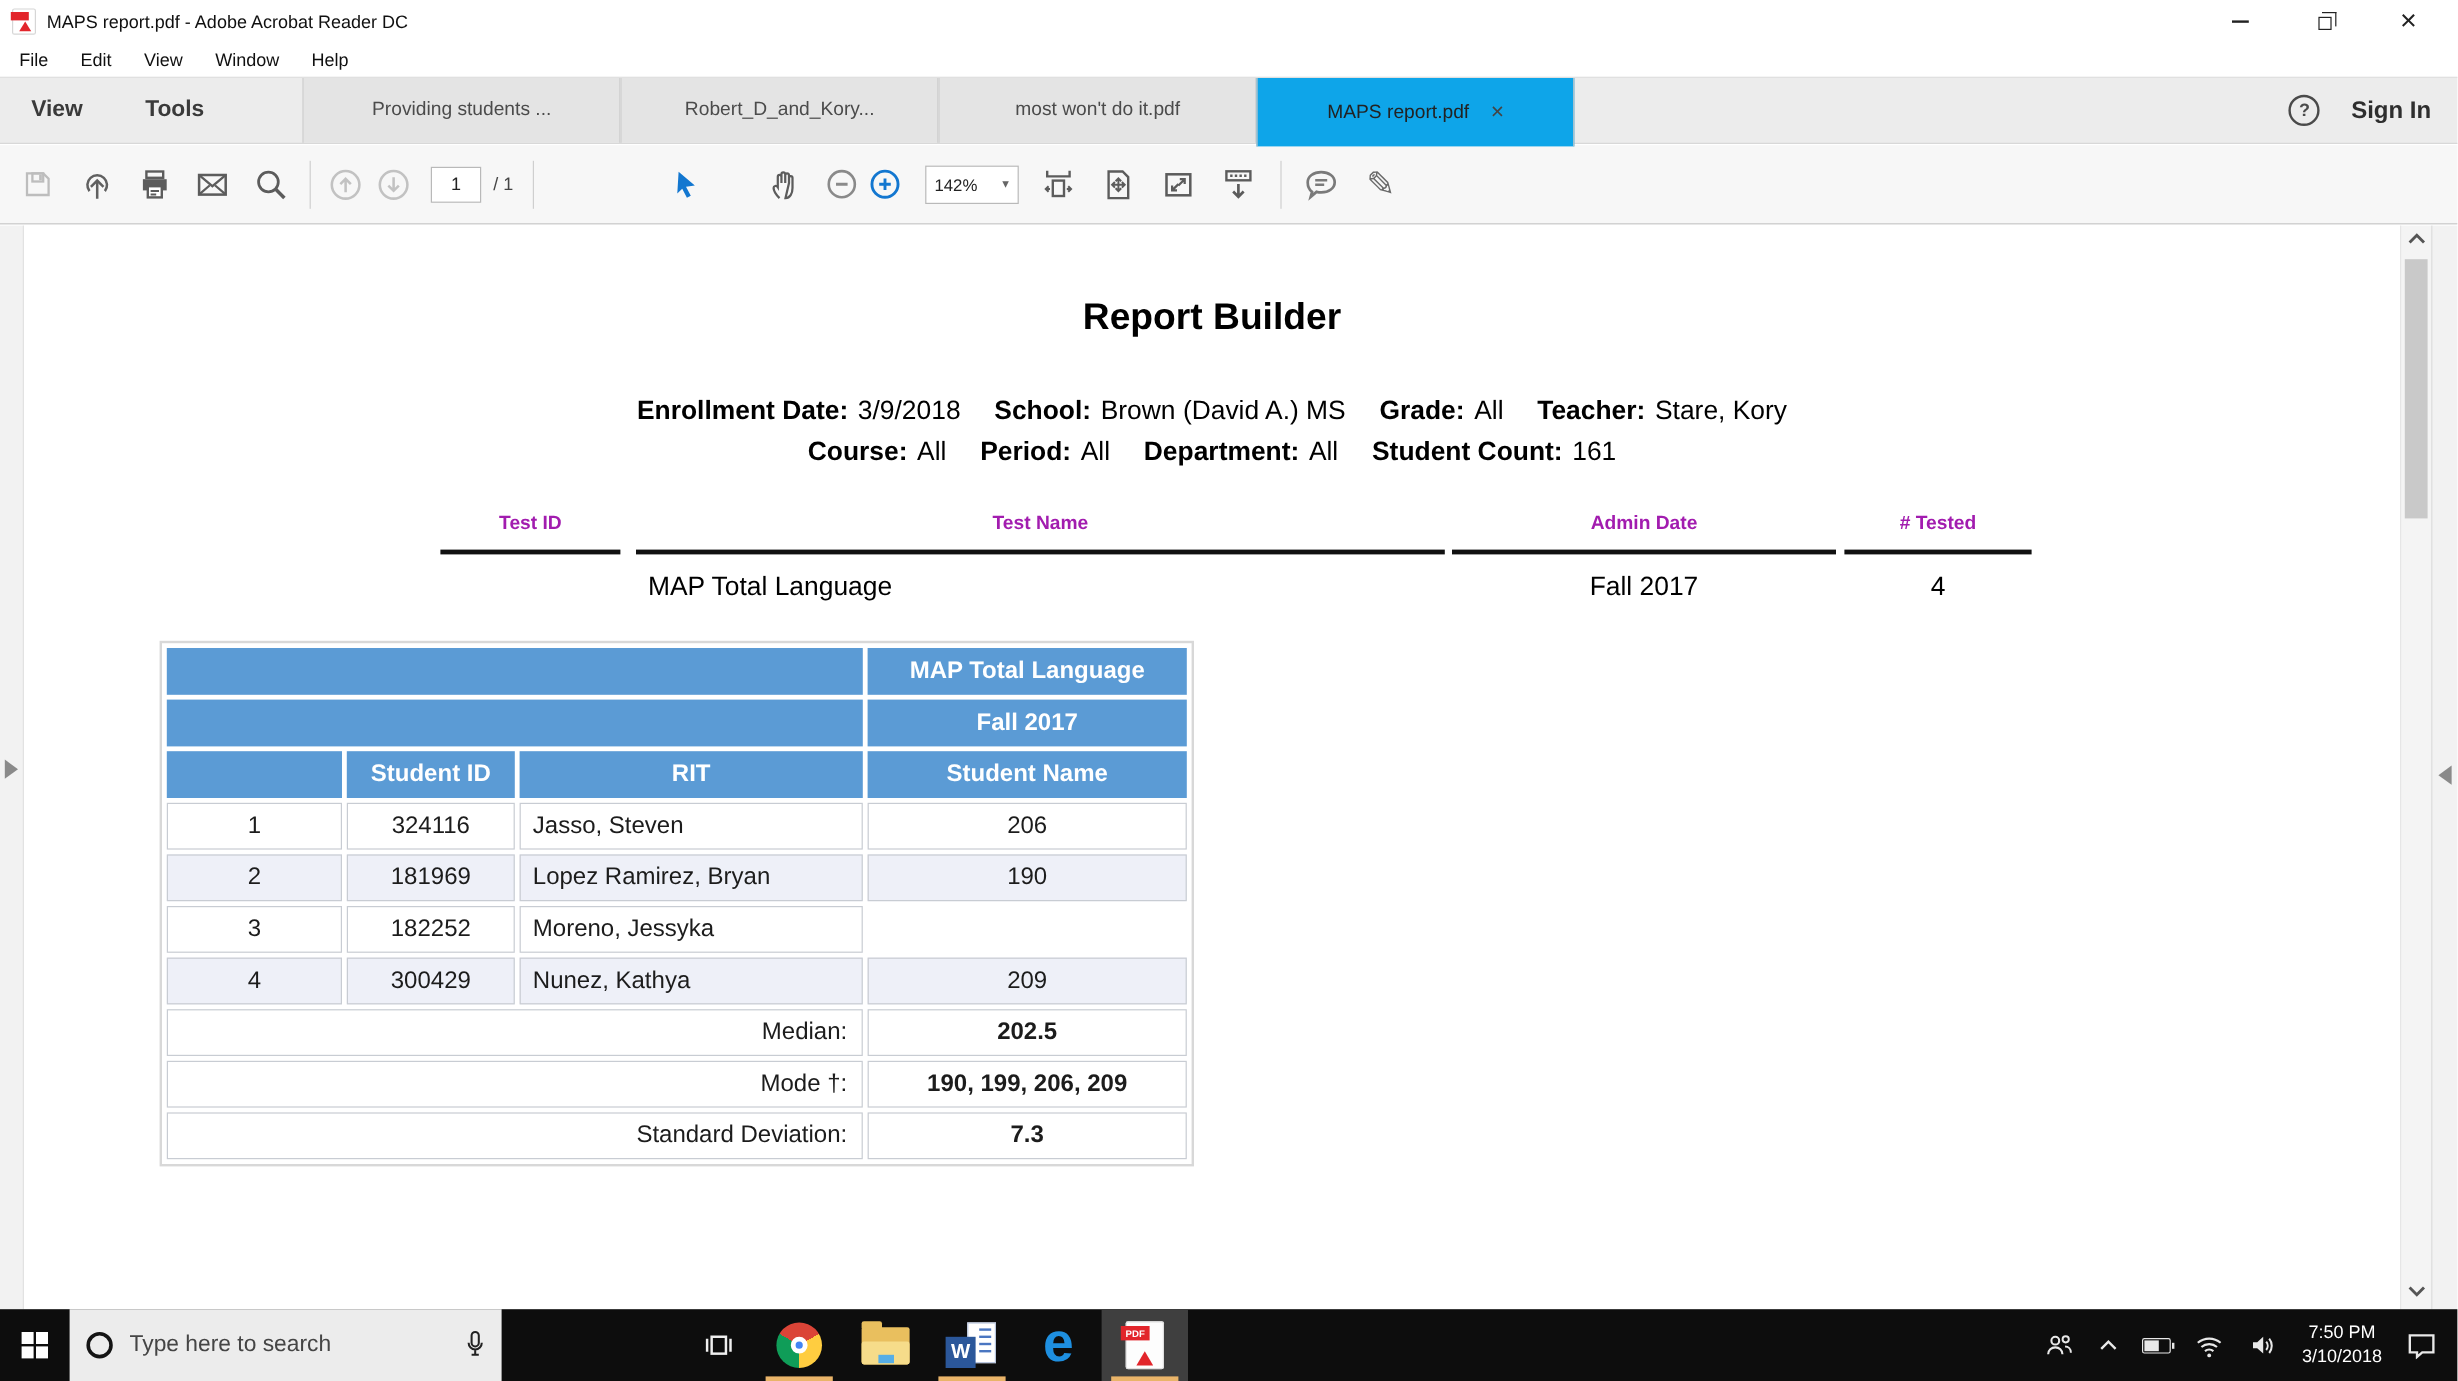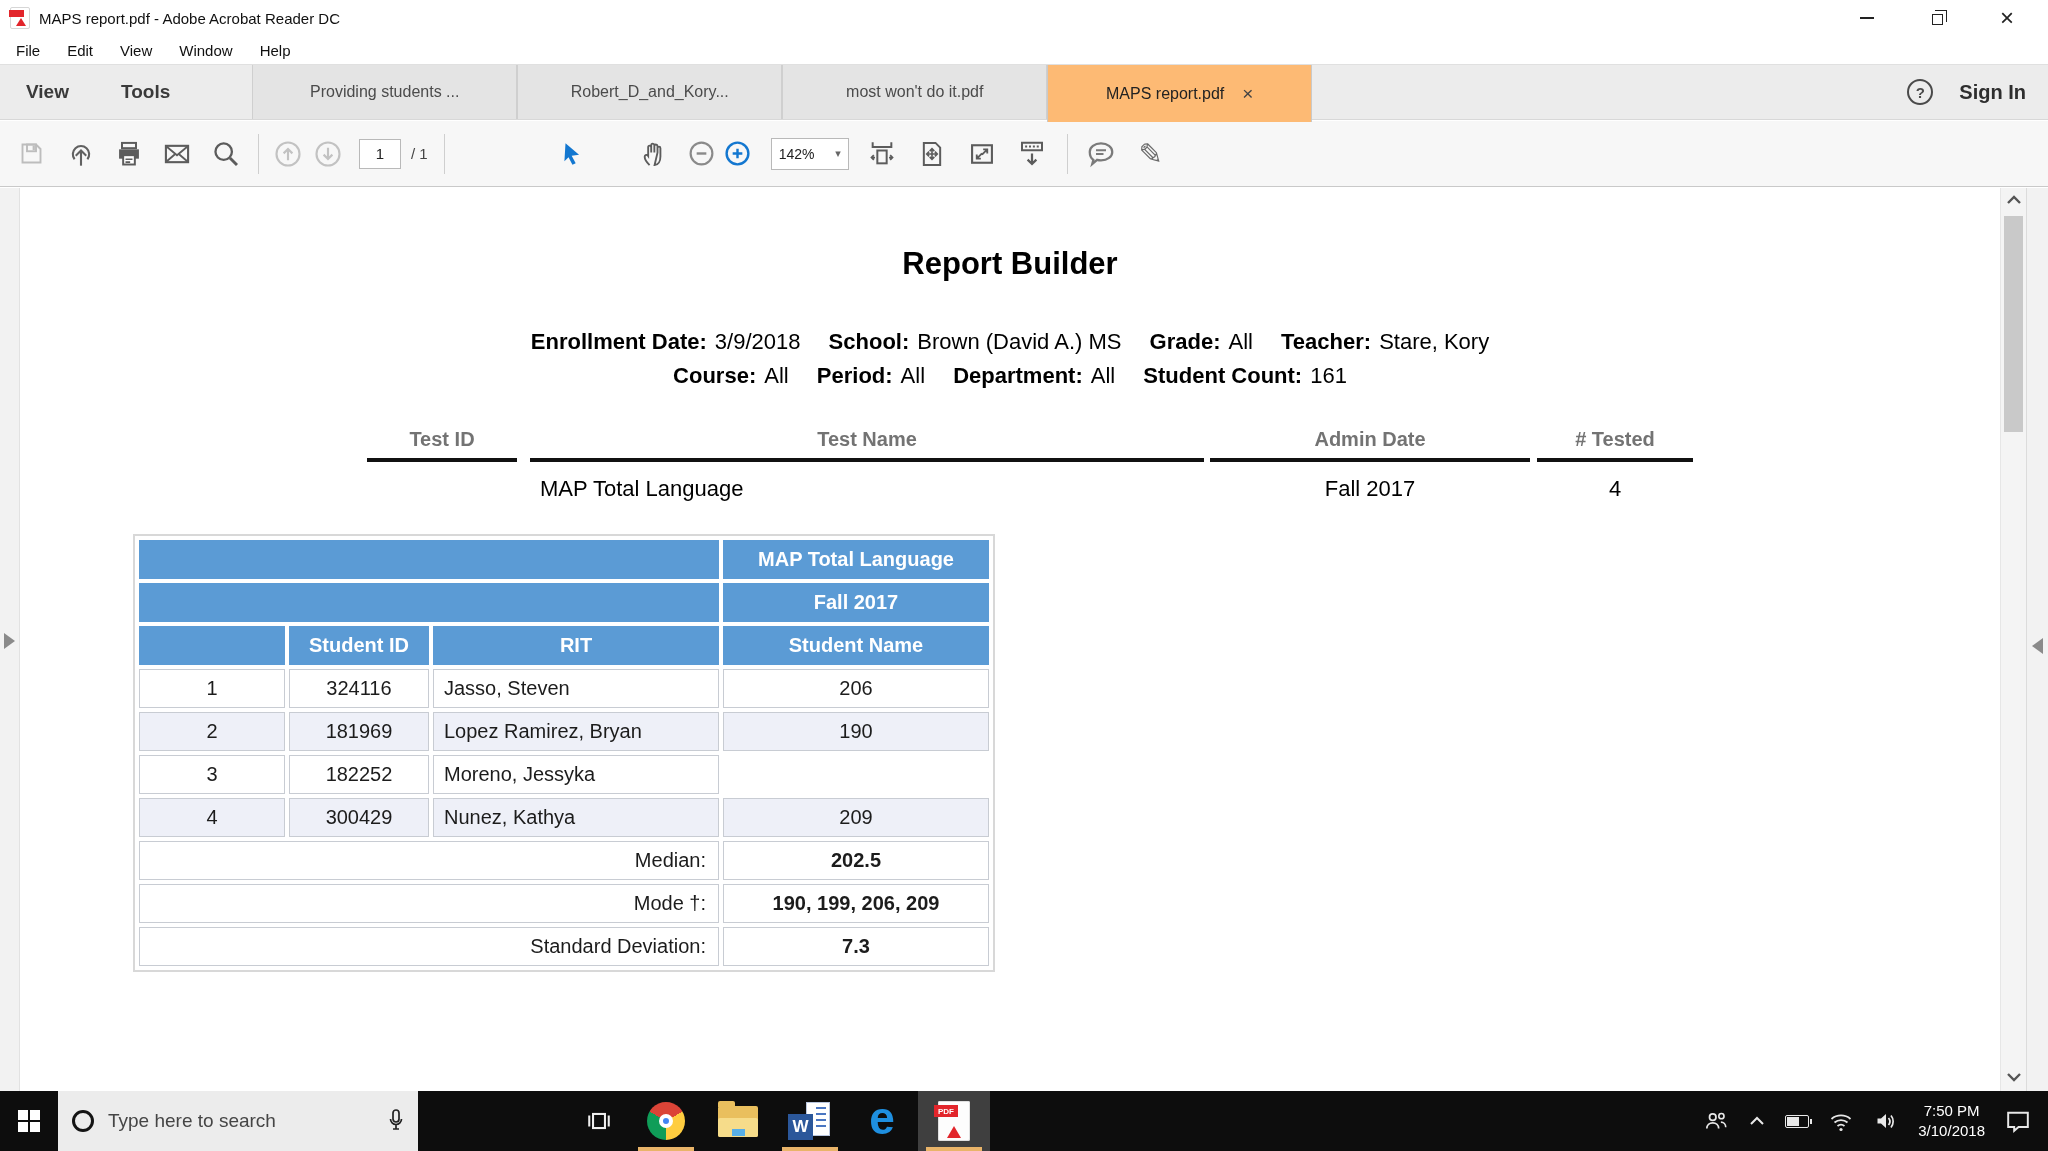--- a/index.html
+++ b/index.html
@@ -21,21 +21,21 @@
 
   
   .menubar { position:absolute; top:36px; left:0; right:0; height:28px; background:#fff; display:flex; align-items:center; padding-left:16px; gap:27px; font-size:15px; color:#101010; }
   .menubar span { cursor:default; }
 
   
   .tabbar { position:absolute; top:64px; left:0; right:0; height:56px; background:#ececec; border-top:1px solid #e0e0e0; border-bottom:1px solid #d8d8d8; display:flex; align-items:stretch; }
   .tab-static { font-weight:bold; font-size:19px; color:#3a3a3a; display:flex; align-items:center; padding:0 26px; }
   .doc-tab { width:265px; background:#e4e4e4; border-left:1px solid #cfcfcf; border-right:1px solid #cfcfcf; display:flex; align-items:center; justify-content:center; font-size:16px; color:#4b4b4b; white-space:nowrap; overflow:hidden; }
   .doc-tab.first { margin-left:56px; }
-  .doc-tab.active { background:#fdba74; color:#222; height:57px; z-index:2; border-color:#c9c9c9; gap:18px; }
+  .doc-tab.active { background:#0ea5e9; color:#222; height:57px; z-index:2; border-color:#c9c9c9; gap:18px; }
   .tab-close { font-size:19px; color:#444; line-height:1; }
   .tab-right { margin-left:auto; display:flex; align-items:center; gap:26px; padding-right:22px; }
   .help-circle { width:26px; height:26px; border-radius:50%; border:2px solid #4a4a4a; color:#4a4a4a; font-size:15px; font-weight:bold; display:flex; align-items:center; justify-content:center; }
   .sign-in { font-size:20px; font-weight:bold; color:#2e2e2e; }
 
   
   .toolbar { position:absolute; top:121px; left:0; right:0; height:66px; background:#f7f7f7; border-bottom:1px solid #c9c9c9; display:flex; align-items:center; }
   .ti { display:flex; align-items:center; justify-content:center; width:34px; height:34px; }
   .tsep { width:1px; height:40px; background:#cfcfcf; }
   .page-input { width:42px; height:30px; border:1px solid #b9b9b9; background:#fff; text-align:center; font-size:15px; color:#222; font-family:inherit; }
@@ -57,21 +57,21 @@
   .rarrow { position:absolute; top:450px; left:5px; width:0; height:0; border-top:8px solid transparent; border-bottom:8px solid transparent; border-right:11px solid #8a8a8a; }
 
   .page { position:absolute; left:20px; right:48px; top:0; bottom:0; background:#fff; }
   .pdf-title { position:absolute; top:58px; left:0; right:0; text-align:center; font-size:31px; font-weight:bold; color:#000; }
   .info-line { position:absolute; left:0; right:0; text-align:center; font-size:22px; color:#000; }
   .info-line b { margin-right:8px; }
   .info-line .v { margin-right:22px; }
   .info-line .v:last-child { margin-right:0; }
   .i1 { top:141px; } .i2 { top:175px; }
 
-  .tt-h { position:absolute; top:240px; font-weight:bold; font-size:20px; text-align:center; color:#737373; }
+  .tt-h { position:absolute; top:240px; font-weight:bold; font-size:16px; text-align:center; color:#a21caf; }
   .tt-u { position:absolute; top:270px; height:4px; background:#111; }
   .tt-v { position:absolute; top:288px; font-size:22px; color:#000; text-align:center; }
 
   
   .rtable { position:absolute; left:113px; top:346px; width:862px; border:2px solid #d8d8d8; background:#fff; padding:4px; }
   .rt-row { display:grid; gap:4px; margin-bottom:4px; }
   .rt-row:last-child { margin-bottom:0; }
   .rt-span { grid-template-columns: 580px 1fr; }
   .rt-cols { grid-template-columns: 146px 140px 286px 1fr; }
   .rt-cell { height:39px; display:flex; align-items:center; justify-content:center; font-size:20px; color:#1c1c1c; }

